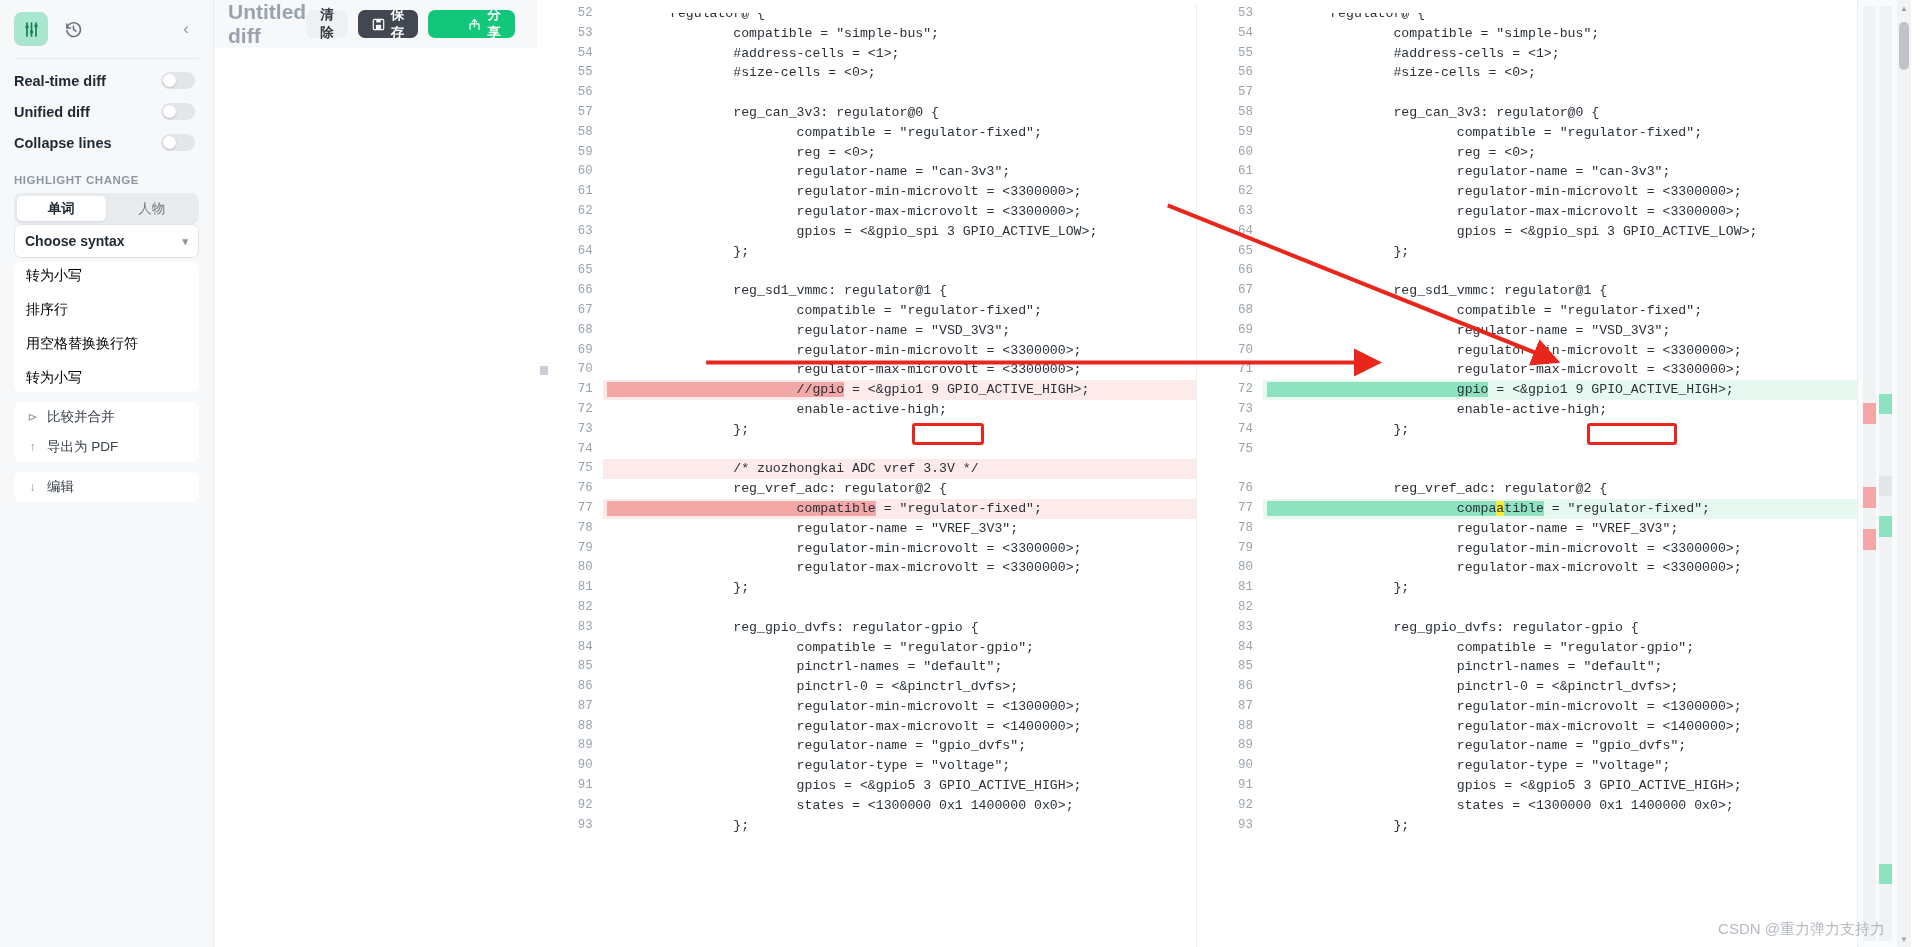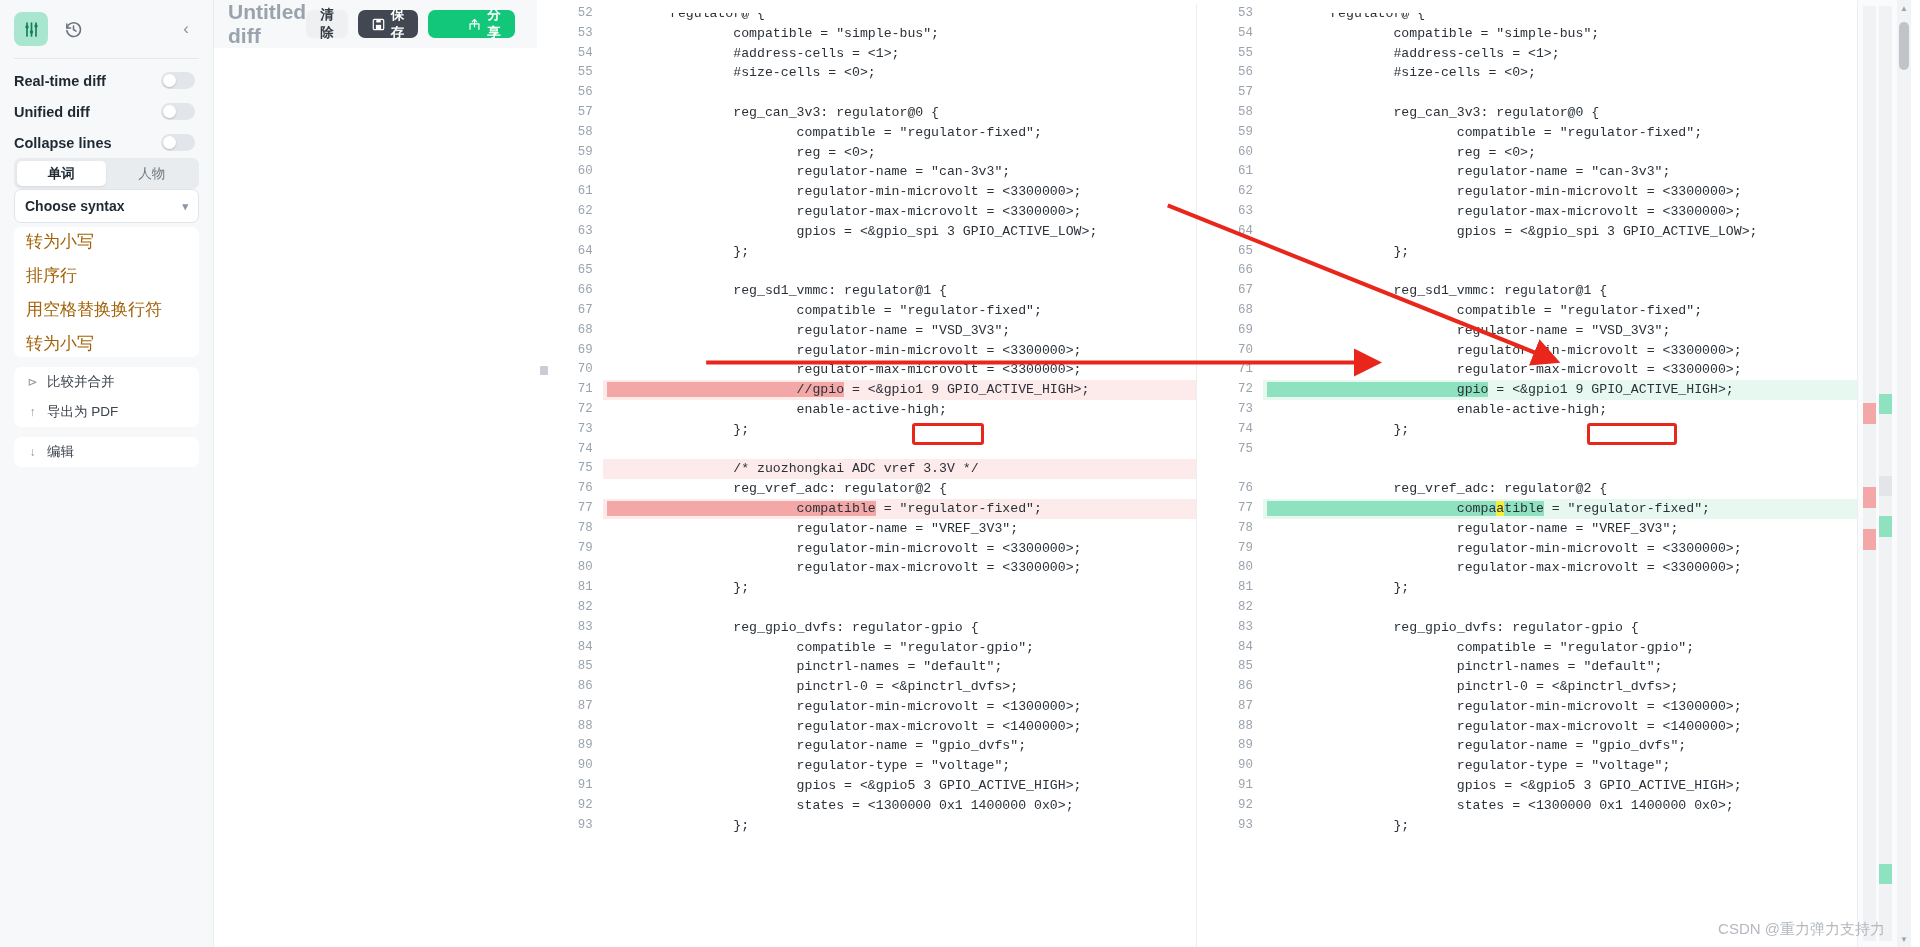--- a/index.html
+++ b/index.html
@@ -76,21 +76,21 @@
     border: 1px solid #e1e5e9; border-radius: 7px;
     display: flex; align-items: center; padding: 0 10px;
     font-size: 14px; color: #1f2933; cursor: pointer; font-weight: 600;
   }
   .select-box .chev { margin-left: auto; color: #8d97a3; font-size: 11px; }
 
   .tool-list { margin: 4px 14px 0; background: #ffffff;
     border-radius: 7px; overflow: hidden; }
   .tool-item {
     height: 28px; display: flex; align-items: center;
-    padding: 0 12px; font-size: 17px; color: #a16207; cursor: pointer;
+    padding: 0 12px; font-size: 14px; color: #000000; cursor: pointer;
   }
   .tool-gap { height: 6px; }
   .action-group { margin: 10px 14px 0; background: #ffffff; border-radius: 7px; }
   .action-item {
     height: 30px; display: flex; align-items: center; gap: 8px;
     padding: 0 12px; font-size: 13.5px; color: #3b434c; cursor: pointer;
   }
   .action-item .ai { color: #8d97a3; font-size: 12px; width: 13px;
     display: inline-flex; justify-content: center; }
 
@@ -198,20 +198,21 @@
     </div>
     <div class="toggle-row">
       <span class="tlabel">Unified diff</span>
       <span class="switch"></span>
     </div>
     <div class="toggle-row">
       <span class="tlabel">Collapse lines</span>
       <span class="switch"></span>
     </div>
 
+    <div class="sec-title">HIGHLIGHT CHANGE</div>
     <div class="segmented">
       <div class="seg active">单词</div>
       <div class="seg">人物</div>
     </div>
 
     <div class="select-box">
       <span>Choose syntax</span>
       <span class="chev">▾</span>
     </div>
 

